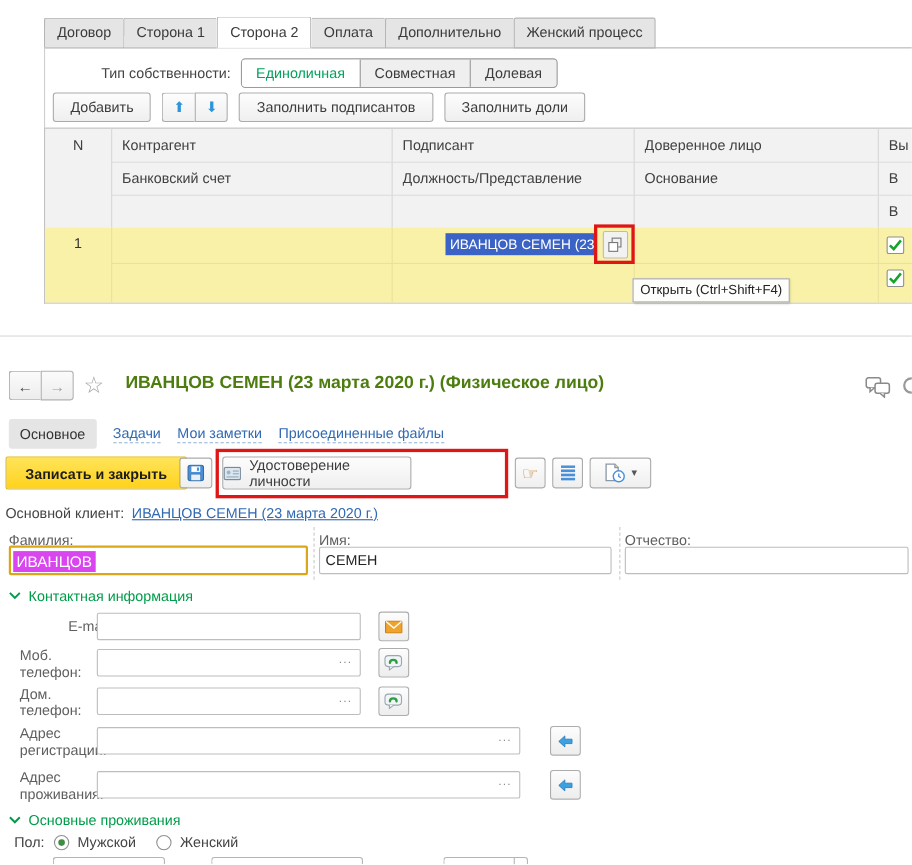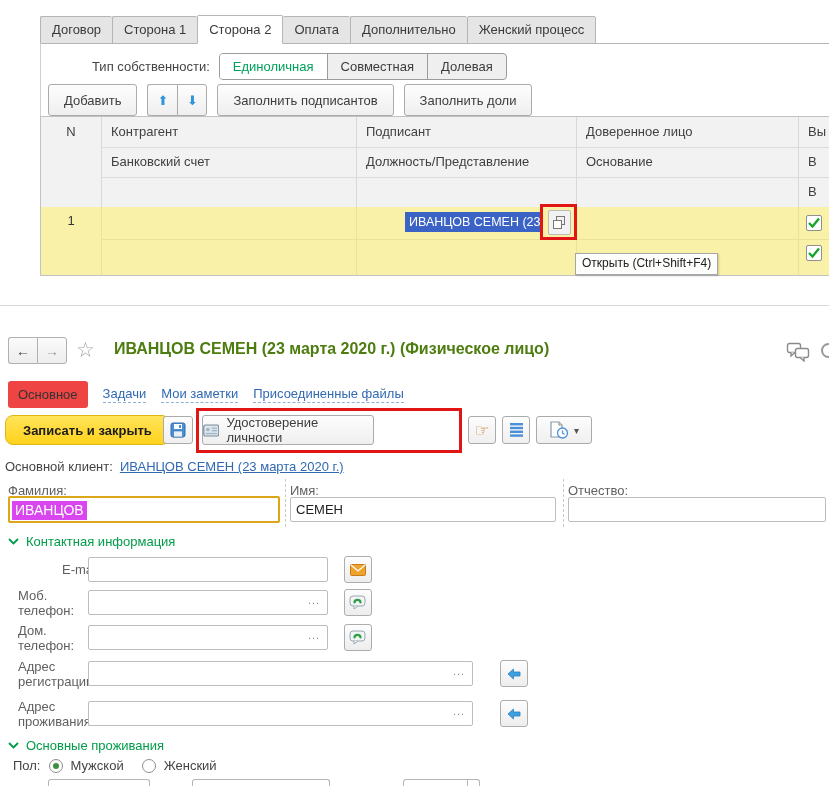--- a/index.html
+++ b/index.html
@@ -16,21 +16,21 @@
   .panel-border{position:absolute;left:40px;top:43px;height:231px;border-left:1px solid #cfcfcf;}
 
   .own-row{position:absolute;left:50px;top:53px;display:flex;align-items:center;gap:9px;margin-left:42px;}
   .own-label{color:#444;}
   .seg{display:flex;border:1px solid #9b9b9b;border-radius:4px;overflow:hidden;height:25px;background:#efefef;}
   .seg-item{line-height:25px;padding:0 13px;border-left:1px solid #9b9b9b;color:#3c3c3c;cursor:pointer;}
   .seg-item:first-child{border-left:none;}
   .seg-item.selected{background:#fff;color:#00a25c;}
 
   .cmdbar{position:absolute;left:48px;top:84px;display:flex;align-items:center;gap:10px;}
-  .btn{display:inline-flex;align-items:center;justify-content:center;height:32px;padding:0 15px;background:linear-gradient(#fdfdfd,#efefef);border:1px solid #ababab;border-radius:3px;color:#3c3c3c;cursor:pointer;white-space:nowrap;box-sizing:border-box;}
+  .btn{display:inline-flex;align-items:center;justify-content:center;height:27px;padding:0 15px;background:linear-gradient(#fdfdfd,#efefef);border:1px solid #ababab;border-radius:3px;color:#3c3c3c;cursor:pointer;white-space:nowrap;box-sizing:border-box;}
   .arrow-group{display:flex;}
   .arrow-group .btn{width:30px;padding:0;font-size:13px;color:#2e95d8;}
   .arrow-group .btn:first-child{border-radius:3px 0 0 3px;border-right:none;}
   .arrow-group .btn:last-child{border-radius:0 3px 3px 0;}
 
   .grid{position:absolute;left:40px;top:116px;width:789px;height:158px;background:#f2f2f2;border:1px solid #c2c2c2;border-right:none;box-sizing:content-box;}
   .grid .vline{position:absolute;top:0;width:1px;background:#d8d8d8;}
   .grid .hline{position:absolute;height:1px;background:#dcdcdc;}
   .hcell{position:absolute;color:#404040;white-space:nowrap;overflow:hidden;}
   .dbody{position:absolute;left:0;top:90px;width:789px;height:68px;background:#faf1a9;}
@@ -50,24 +50,24 @@
   .navbtns{position:absolute;left:8px;top:337px;display:flex;}
   .navbtn{width:28px;height:25px;display:flex;align-items:center;justify-content:center;background:linear-gradient(#fbfbfb,#ededed);border:1px solid #b0b0b0;cursor:pointer;font-size:14px;}
   .navbtn.back{border-radius:3px 0 0 3px;border-right:none;color:#444;}
   .navbtn.fwd{border-radius:0 3px 3px 0;color:#9b9b9b;}
   .star{position:absolute;left:76px;top:338px;font-size:21px;color:#a5a5a5;cursor:pointer;}
   .wtitle{position:absolute;left:114px;top:340px;font-size:16px;font-weight:bold;color:#4d7c0f;white-space:nowrap;}
   .chat-ic{position:absolute;left:786px;top:342px;cursor:pointer;}
   .part-circle{position:absolute;left:821px;top:343px;width:15px;height:15px;border:2px solid #999;border-radius:50%;box-sizing:border-box;}
 
   .navtabs{position:absolute;left:8px;top:381px;display:flex;align-items:center;gap:15px;height:26px;}
-  .ntab-active{background:#ef4444;border-radius:3px;padding:6px 10px;color:#333;cursor:default;}
+  .ntab-active{background:#e5e5e5;border-radius:3px;padding:6px 10px;color:#333;cursor:default;}
   .nlink{color:#3169b2;border-bottom:1px dashed #8fb0d4;cursor:pointer;padding-bottom:1px;white-space:nowrap;}
 
-  .ybtn{position:absolute;left:5px;top:415px;height:30px;padding:0 17px;display:flex;align-items:center;background:linear-gradient(#ffe45a,#ffd21c);border:1px solid #dfB714;border-radius:8px;font-weight:bold;color:#1c1c1c;cursor:pointer;box-sizing:border-box;}
+  .ybtn{position:absolute;left:5px;top:415px;height:30px;padding:0 17px;display:flex;align-items:center;background:linear-gradient(#ffe45a,#ffd21c);border:1px solid #dfB714;border-radius:2px;font-weight:bold;color:#1c1c1c;cursor:pointer;box-sizing:border-box;}
   .tbtn{position:absolute;display:flex;align-items:center;justify-content:center;background:linear-gradient(#fdfdfd,#efefef);border:1px solid #ababab;border-radius:3px;cursor:pointer;box-sizing:border-box;}
   .idbtn{left:202px;top:415px;width:172px;height:30px;gap:7px;}
   .dd-arrow{font-size:10px;color:#555;margin-left:5px;}
 
   .mclient{position:absolute;left:5px;top:459px;display:flex;gap:7px;align-items:center;}
   .mclient .lbl{color:#444;}
   .link{color:#3169b2;text-decoration:underline;cursor:pointer;white-space:nowrap;}
 
   .flabel{position:absolute;color:#5f5f5f;white-space:nowrap;}
   .splitter{position:absolute;top:479px;height:48px;border-left:1px dashed #c9c9c9;}

